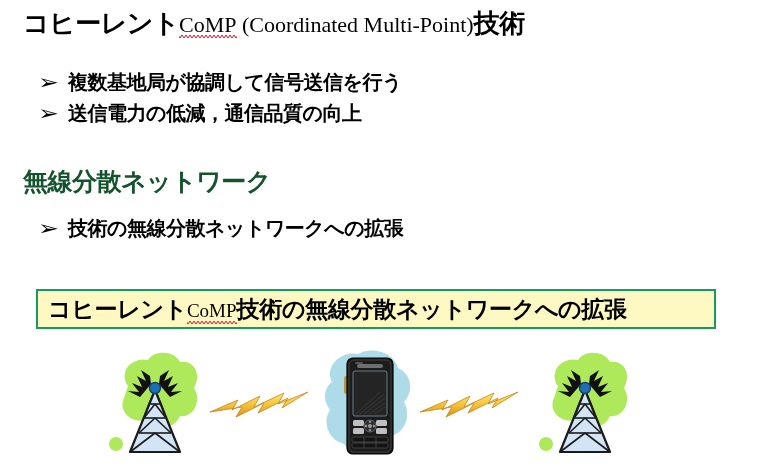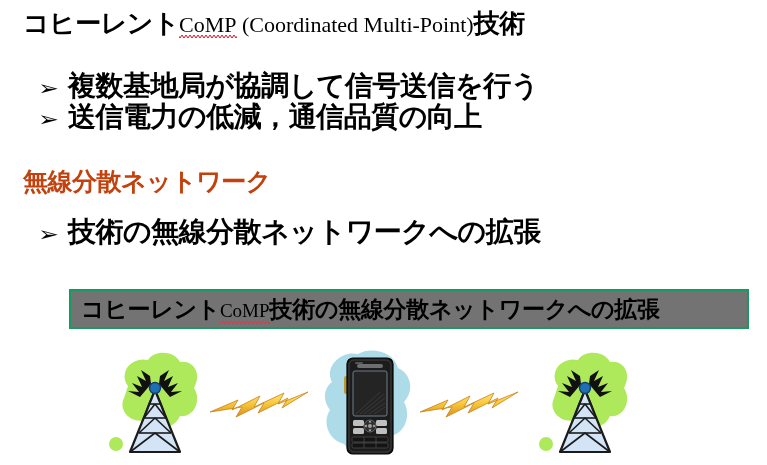--- a/index.html
+++ b/index.html
@@ -74,53 +74,52 @@
     font-size: 20px;
     color: #000000;
     width: 30px;
     display: inline-block;
     transform: scaleX(1.25);
     transform-origin: left center;
   }
   .bullet-text {
     font-family: "Liberation Serif", "DejaVu Serif", serif;
     font-weight: bold;
-    font-size: 28px;
+    font-size: 20px;
     color: #000000;
     letter-spacing: -0.5px;
   }
 
   
   .section-heading {
     position: absolute;
     left: 23px;
     white-space: nowrap;
     font-family: "Liberation Serif", "DejaVu Serif", serif;
     font-weight: bold;
     font-size: 25px;
-    color: #c2410c;
+    color: #14532d;
     line-height: 1.0;
     letter-spacing: -0.5px;
   }
 
   
   .highlight-box {
     position: absolute;
     left: 36px;
     top: 289px;
     width: 680px;
     height: 40px;
-    background: #737373;
+    background: #fef9c3;
     border: 2px solid #169A62;
     box-sizing: border-box;
     display: flex;
     align-items: center;
     justify-content: flex-start;
     padding-left: 10px;
-    margin-left: 33px;
   }
   .highlight-box .hb-jp {
     font-family: "Liberation Serif", "DejaVu Serif", serif;
     font-weight: bold;
     font-size: 23px;
     color: #000000;
     white-space: nowrap;
     letter-spacing: -0.3px;
   }
   .highlight-box .hb-lat {

